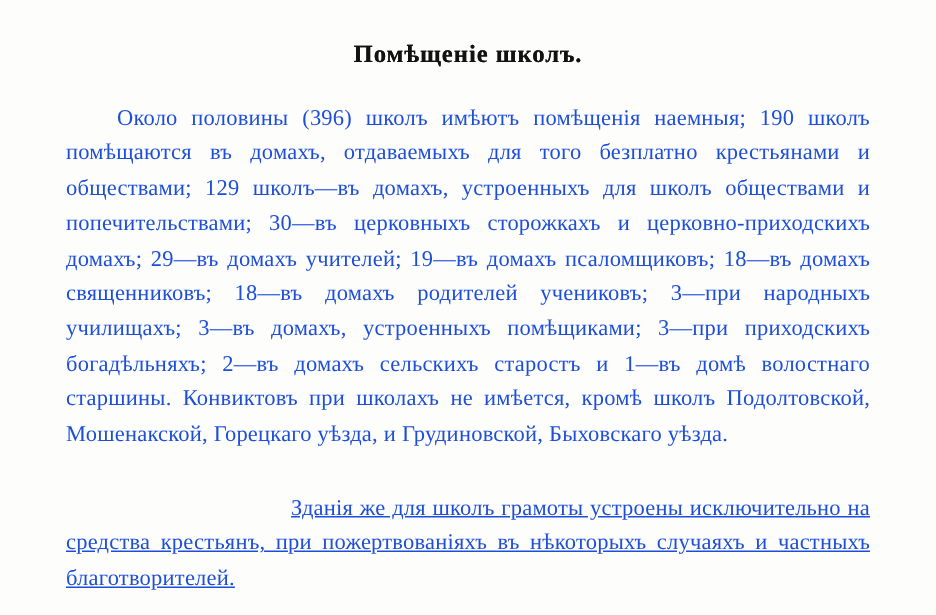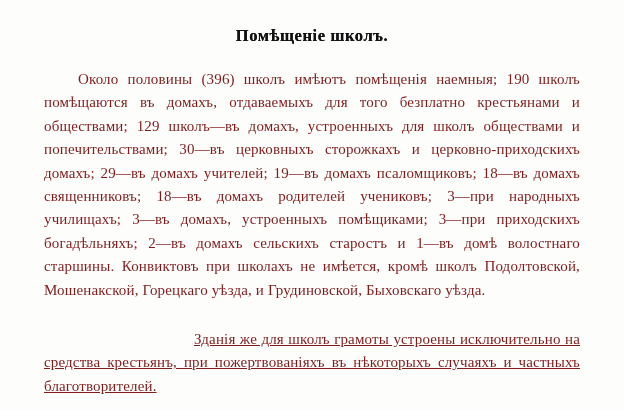--- a/index.html
+++ b/index.html
@@ -30,21 +30,21 @@
     margin: 8px 0 22px 0;
     color: #121212;
     text-shadow: 0 0 0.4px #111;
     font-family: Liberation Serif, serif;
   }
   .body-par {
     font-size: 15px;
     line-height: 1.56;
     text-align: justify;
     text-justify: inter-word;
-    color: #7f1d1d;
+    color: #1d4ed8;
     margin: 0 0 14px 0;
     letter-spacing: 0.15px;
     text-indent: 34px;
     hyphens: none;
   }
   .body-par.second {
     text-indent: 150px;
     margin-top: 26px;
     text-decoration: underline;
   }

